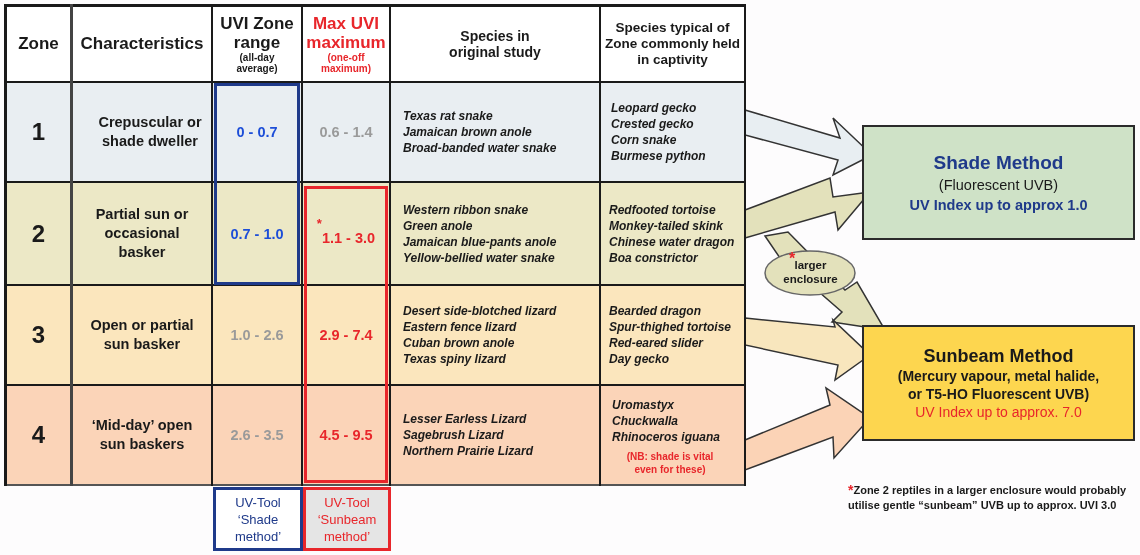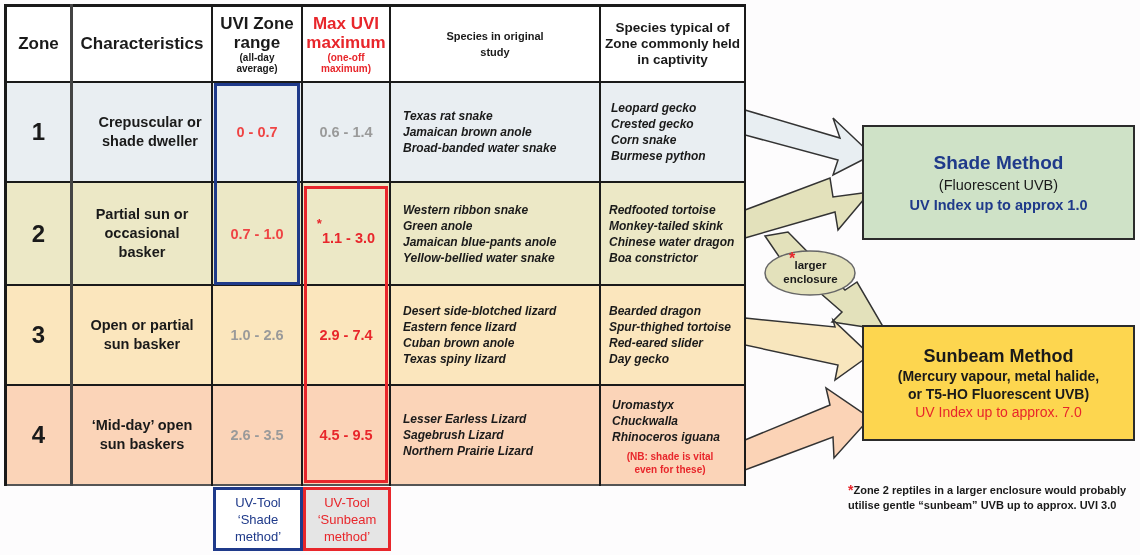--- a/index.html
+++ b/index.html
@@ -10,21 +10,21 @@
           align-items:center; justify-content:center; text-align:center; }
   .hdr { font-weight:bold; font-size:17px; line-height:19px; }
   .hdr small { display:block; font-size:10px; line-height:11px; font-weight:bold; }
   .zone-num { font-size:24px; font-weight:bold; }
   .char { font-size:14.5px; font-weight:bold; line-height:19px; }
   .uvi { font-size:14.5px; font-weight:bold; }
   .species { align-items:flex-start; padding-left:13px; font-style:italic; font-weight:bold;
              font-size:12px; line-height:16px; }
   .vline { position:absolute; background:#1a1a1a; }
   .hline { position:absolute; background:#1a1a1a; }
-  .blue { color:#ef4444;border-radius:30px; }
+  .blue { color:#1d4ed8;border-radius:30px; }
   .red { color:#e8262b; }
   .grey { color:#9a9a9a; }
   .method-box { position:absolute; box-sizing:border-box; border:2px solid #2b2b2b;
                 display:flex; flex-direction:column; align-items:center; justify-content:center;
                 text-align:center; font-weight:bold; }
 </style>
 </head>
 <body>
 
 <div class="abs" style="left:5px;top:5px;width:740px;height:77px;background:#ffffff;"></div>
@@ -61,21 +61,21 @@
   <span>Characteristics</span>
 </div>
 <div class="cell hdr" style="left:212px;top:5px;width:90px;height:77px;">
   <span style="width:80px;">UVI Zone range</span>
   <small style="width:60px;">(all-day average)</small>
 </div>
 <div class="cell hdr red" style="left:302px;top:5px;width:88px;height:77px;">
   <span style="width:80px;">Max UVI maximum</span>
   <small style="width:60px;">(one-off maximum)</small>
 </div>
-<div class="cell" style="left:390px;top:5px;width:210px;height:77px;font-weight:bold;font-size:11px;line-height:16px;">
+<div class="cell" style="left:390px;top:5px;width:210px;height:77px;font-weight:bold;font-size:14px;line-height:16px;">
   <span style="width:110px;">Species in original study</span>
 </div>
 <div class="cell" style="left:600px;top:5px;width:145px;height:77px;font-weight:bold;font-size:13.5px;line-height:16px;">
   <span style="width:140px;">Species typical of Zone commonly held in captivity</span>
 </div>
 
 <div class="cell zone-num" style="left:5px;top:82px;width:67px;height:100px;">1</div>
 <div class="cell char" style="left:80px;top:82px;width:140px;height:100px;">
   <span style="width:120px;">Crepuscular or shade dweller</span>
 </div>

